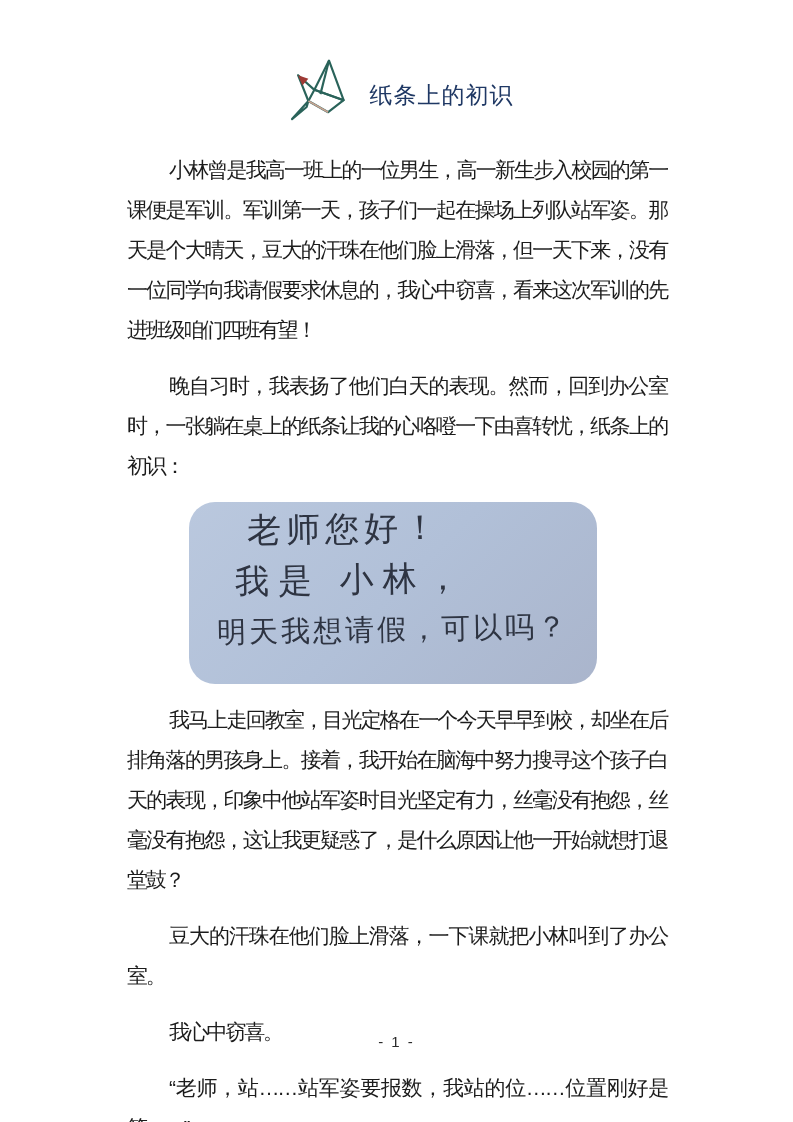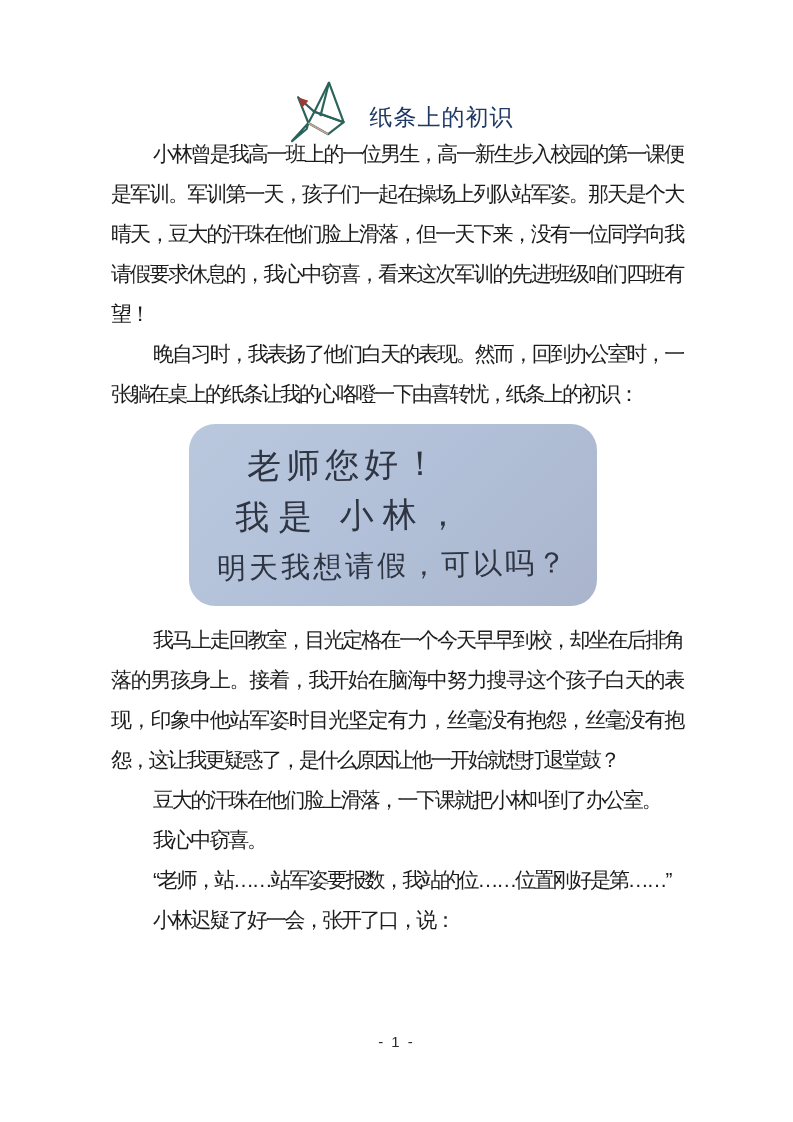--- a/index.html
+++ b/index.html
@@ -10,21 +10,21 @@
   }
   .page {
     position: relative;
     width: 793px;
     height: 1122px;
     background: #ffffff;
     overflow: hidden;
   }
   .title-row {
     position: absolute;
-    top: 80px;
+    top: 58px;
     left: 0;
     width: 100%;
     display: flex;
     justify-content: center;
     align-items: center;
     gap: 4px;
   }
   .crane { display: block; }
   .crane svg { display: block; width: 86px; height: 74px; }
   .doc-title {
@@ -40,31 +40,30 @@
     left: 111px;
     width: 572px;
     color: #1c1c1c;
     font-size: 21px;
     line-height: 40px;
     letter-spacing: -2.2px;
     text-align: justify;
     text-justify: inter-character;
   }
   .para {
-    margin: 0;
+    margin: 16px;
     text-indent: 2em;
   }
   .note {
     margin: 10px 0 14px 78px;
     width: 408px;
     height: 182px;
     border-radius: 26px;
     background: linear-gradient(135deg, #bac8de 0%, #b1c0d8 50%, #aab5cc 100%);
     box-sizing: border-box;
-    padding-top: 14px;
     text-indent: 0;
     text-align: left;
     letter-spacing: normal;
     line-height: normal;
   }
   .note-line {
     color: #2e3442;
     font-weight: 500;
     transform: rotate(-1deg);
     text-indent: 0;

